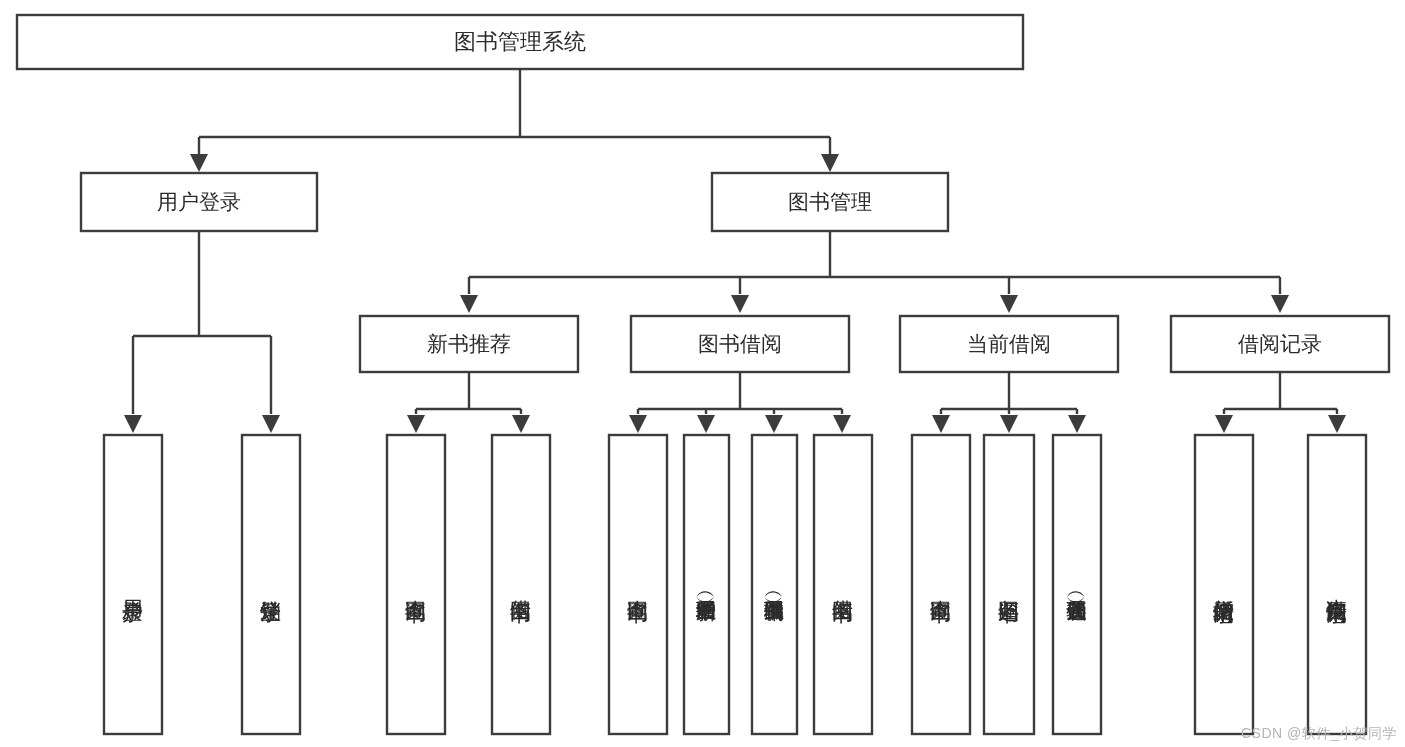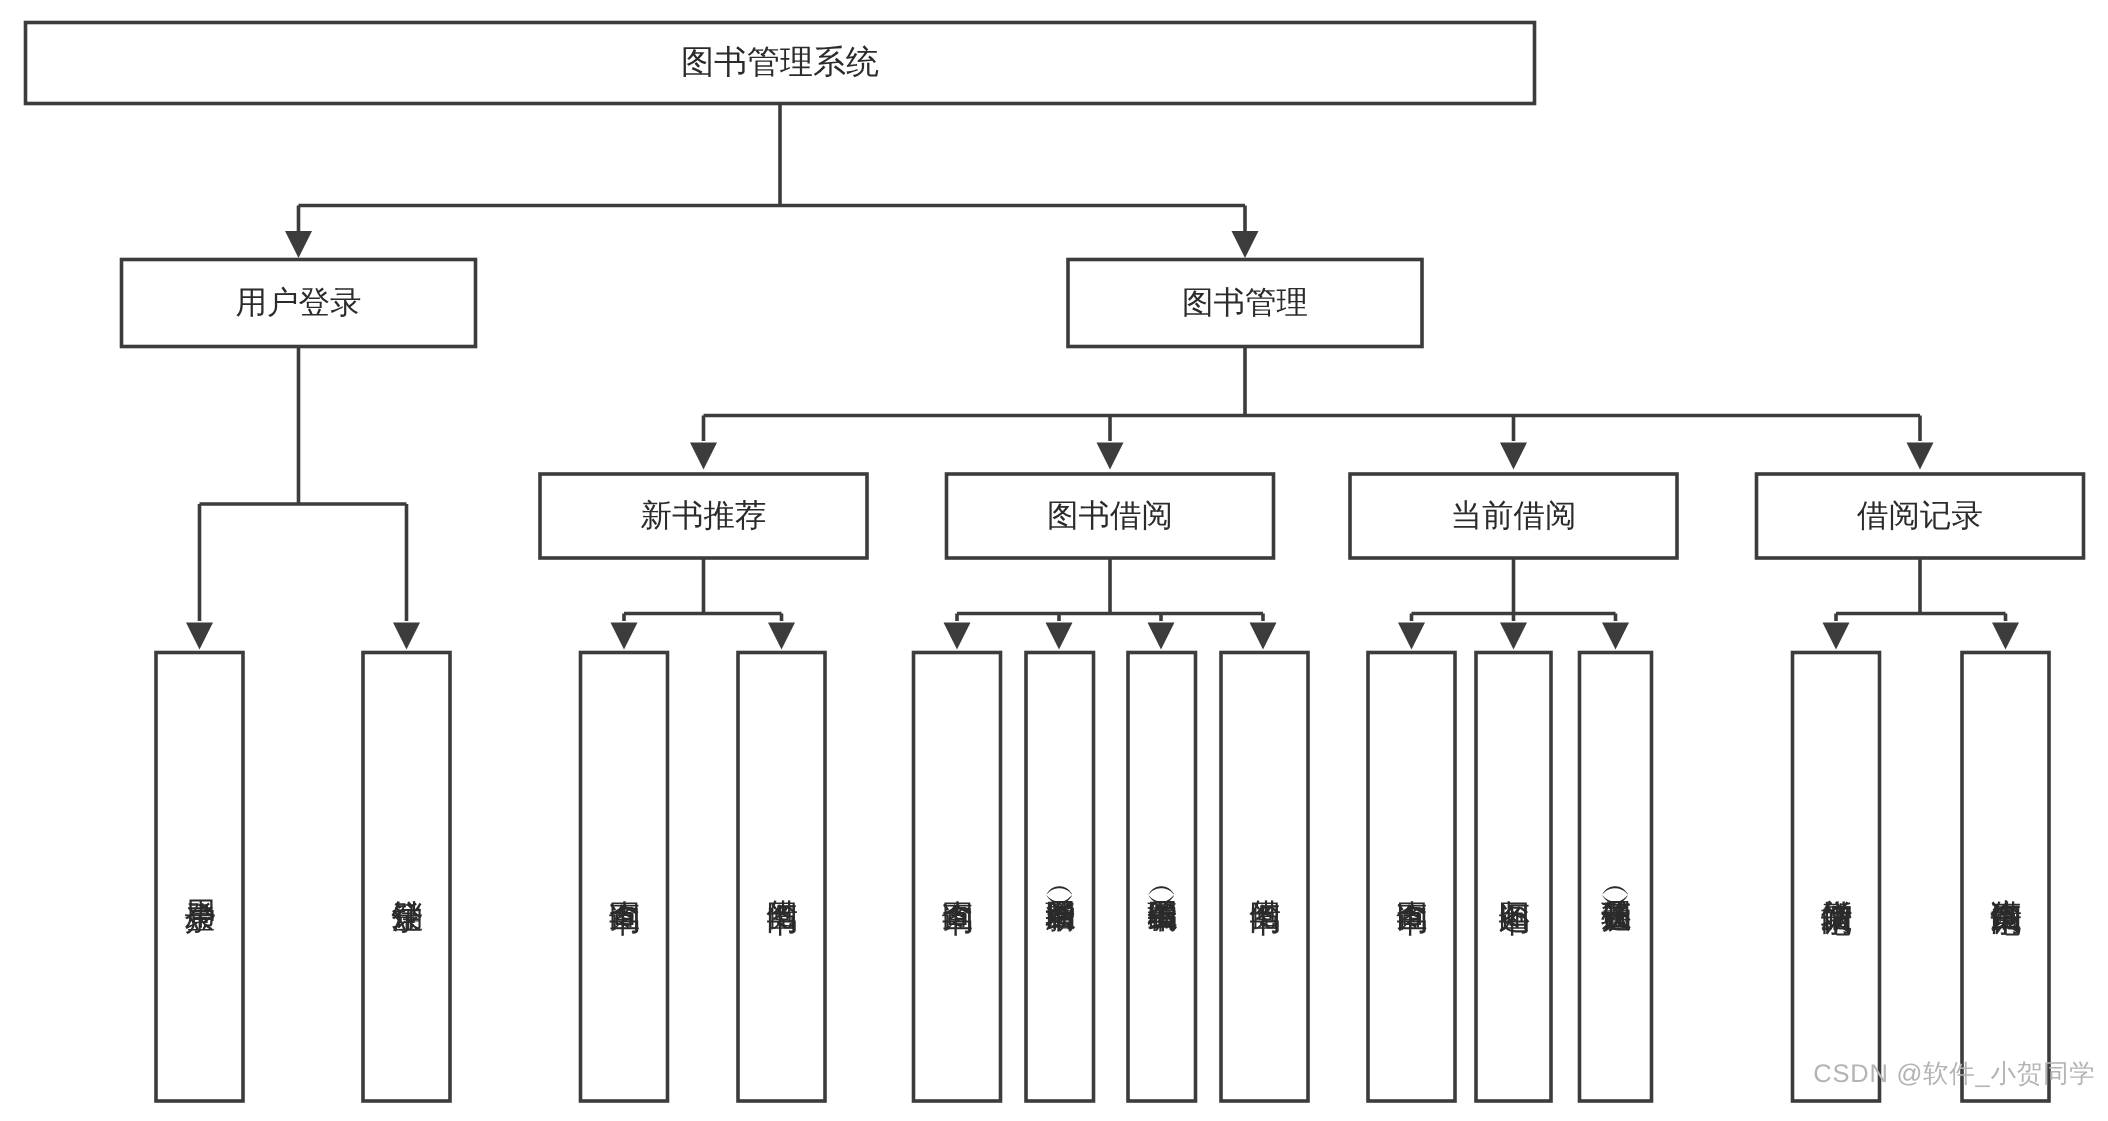--- a/index.html
+++ b/index.html
@@ -56,23 +56,23 @@
     fill: none;
     stroke-linecap: butt;
   }
   .arrowhead {
     fill: #3c3c3c;
     stroke: none;
   }
   .watermark {
     position: absolute;
     right: 8px;
-    bottom: 20px;
-    font-family: "Liberation Sans", "DejaVu Sans", sans-serif;
-    font-size: 17px;
+    bottom: 4px;
+    font-family: "Liberation Sans", "DejaVu Sans", sans-serif;
+    font-size: 14px;
     color: #b4b4b4;
     white-space: nowrap;
     letter-spacing: 0.5px;
   }
 </style>
 </head>
 <body>
 
 <svg id="diagram" viewBox="0 0 1405 747" xmlns="http://www.w3.org/2000/svg">
 

